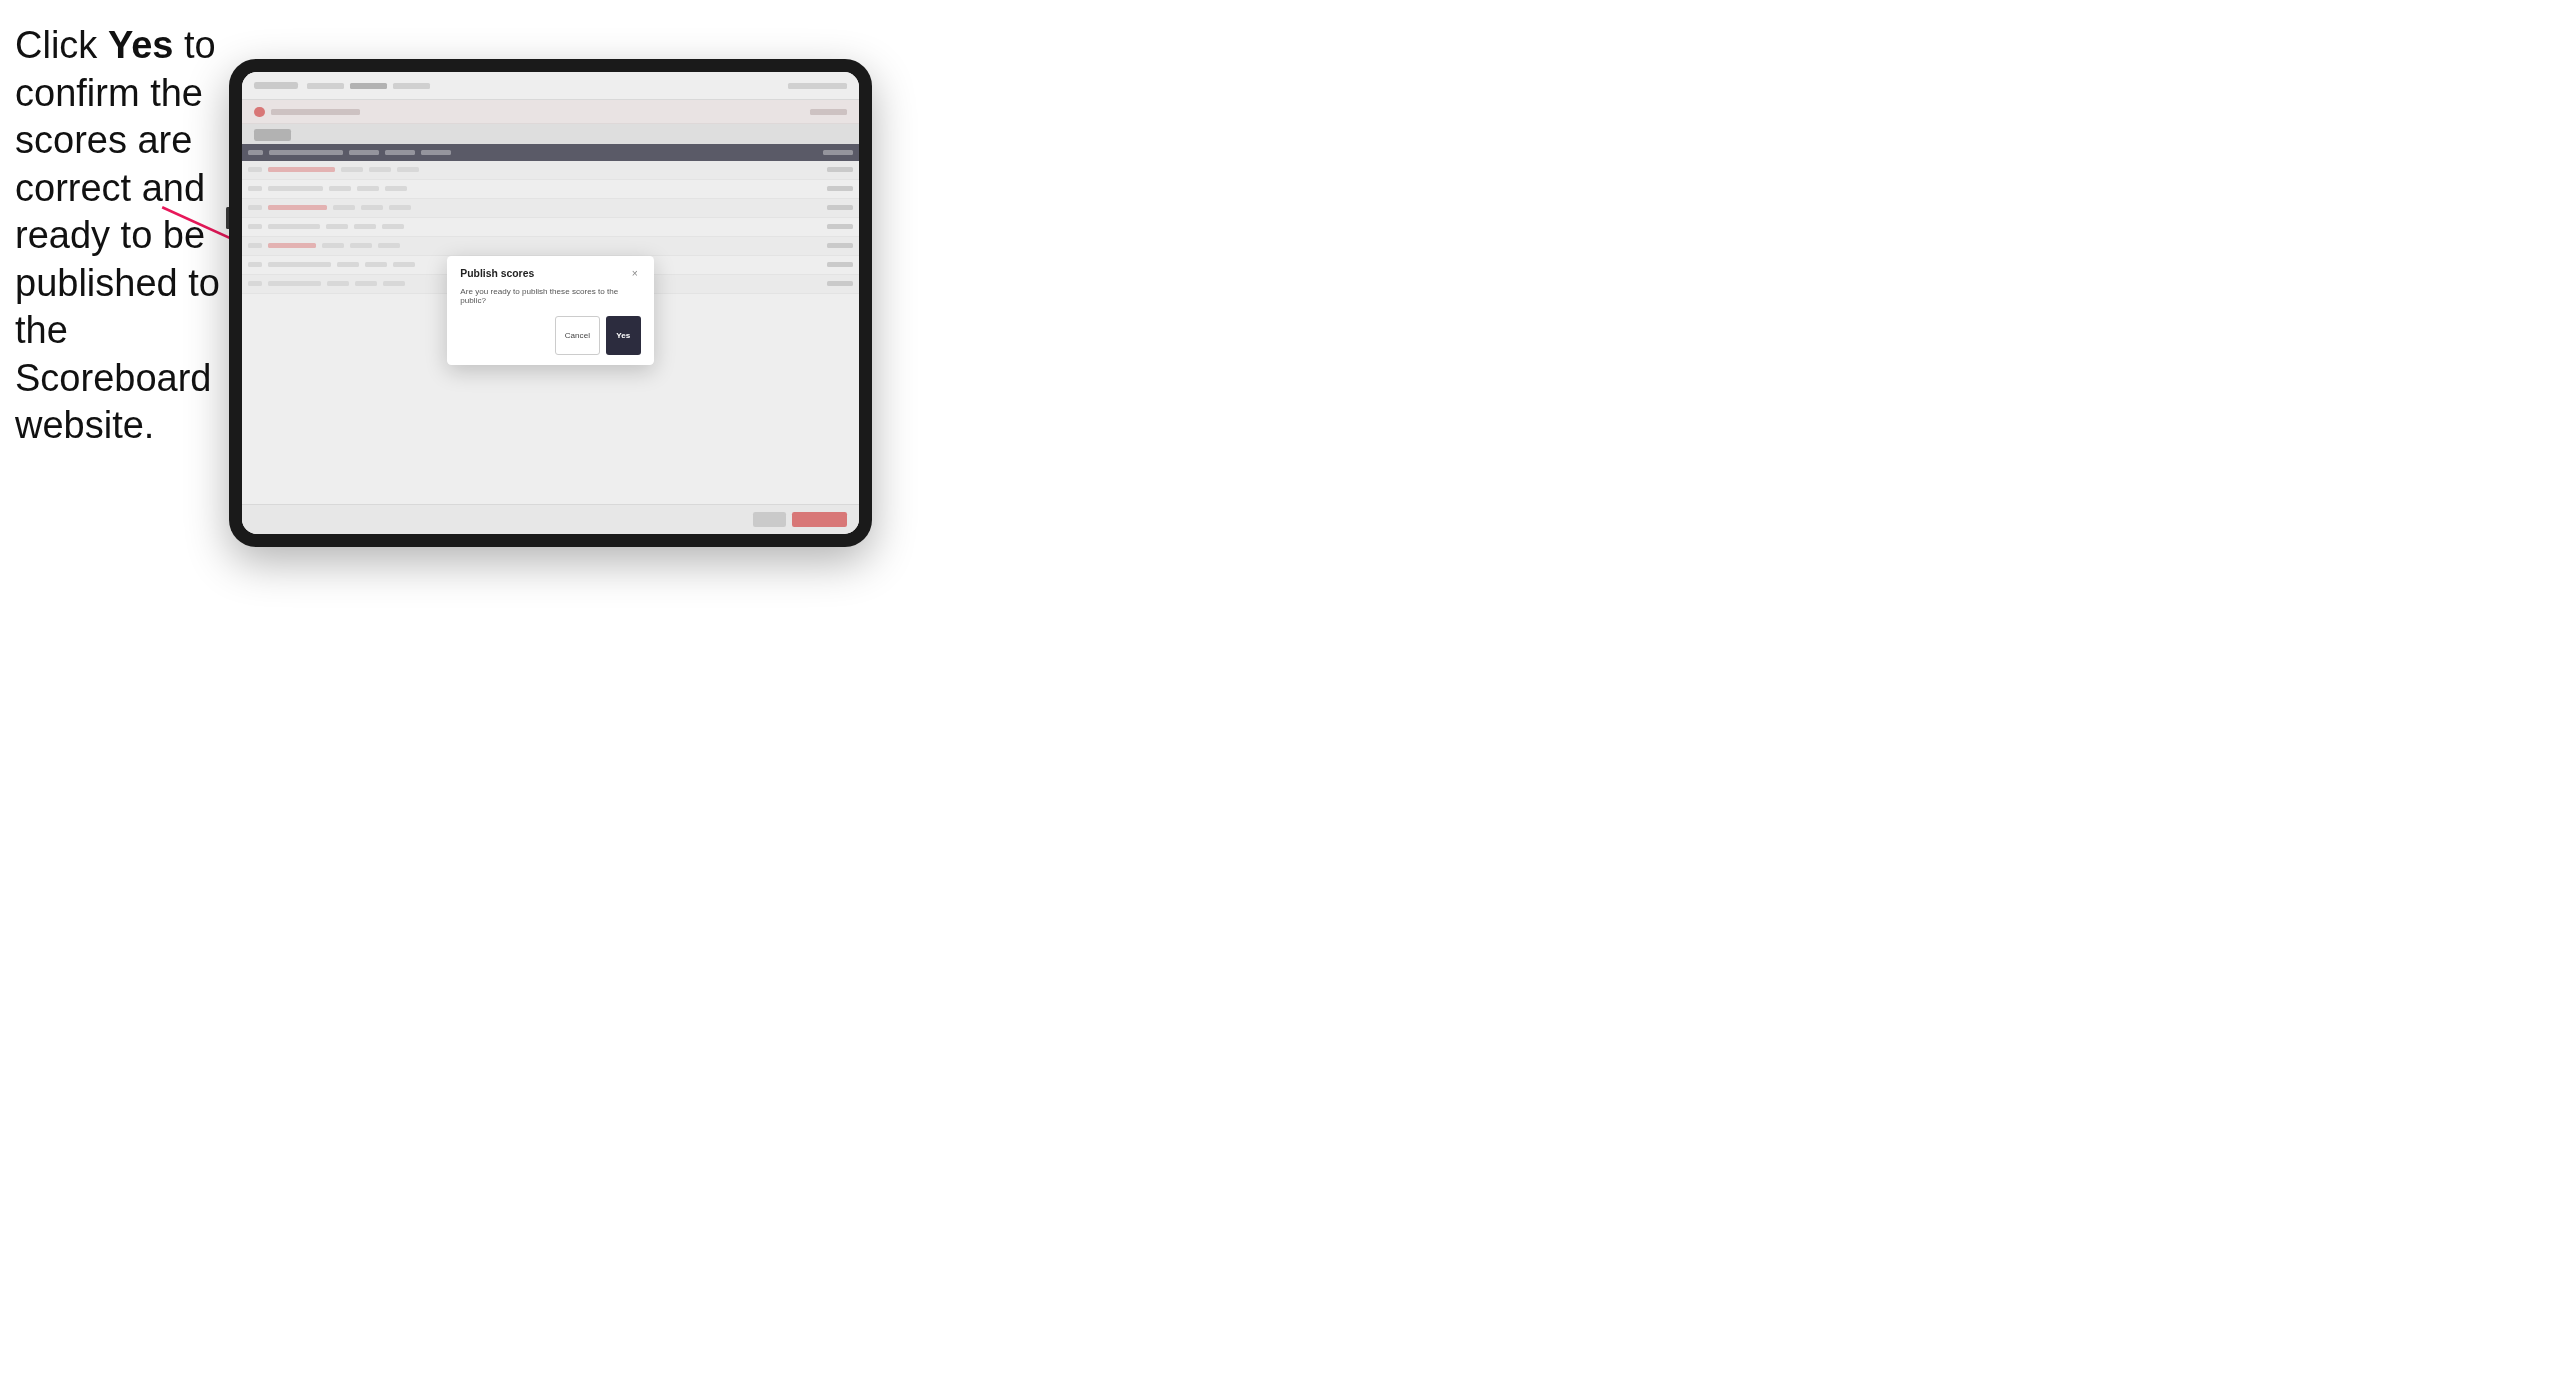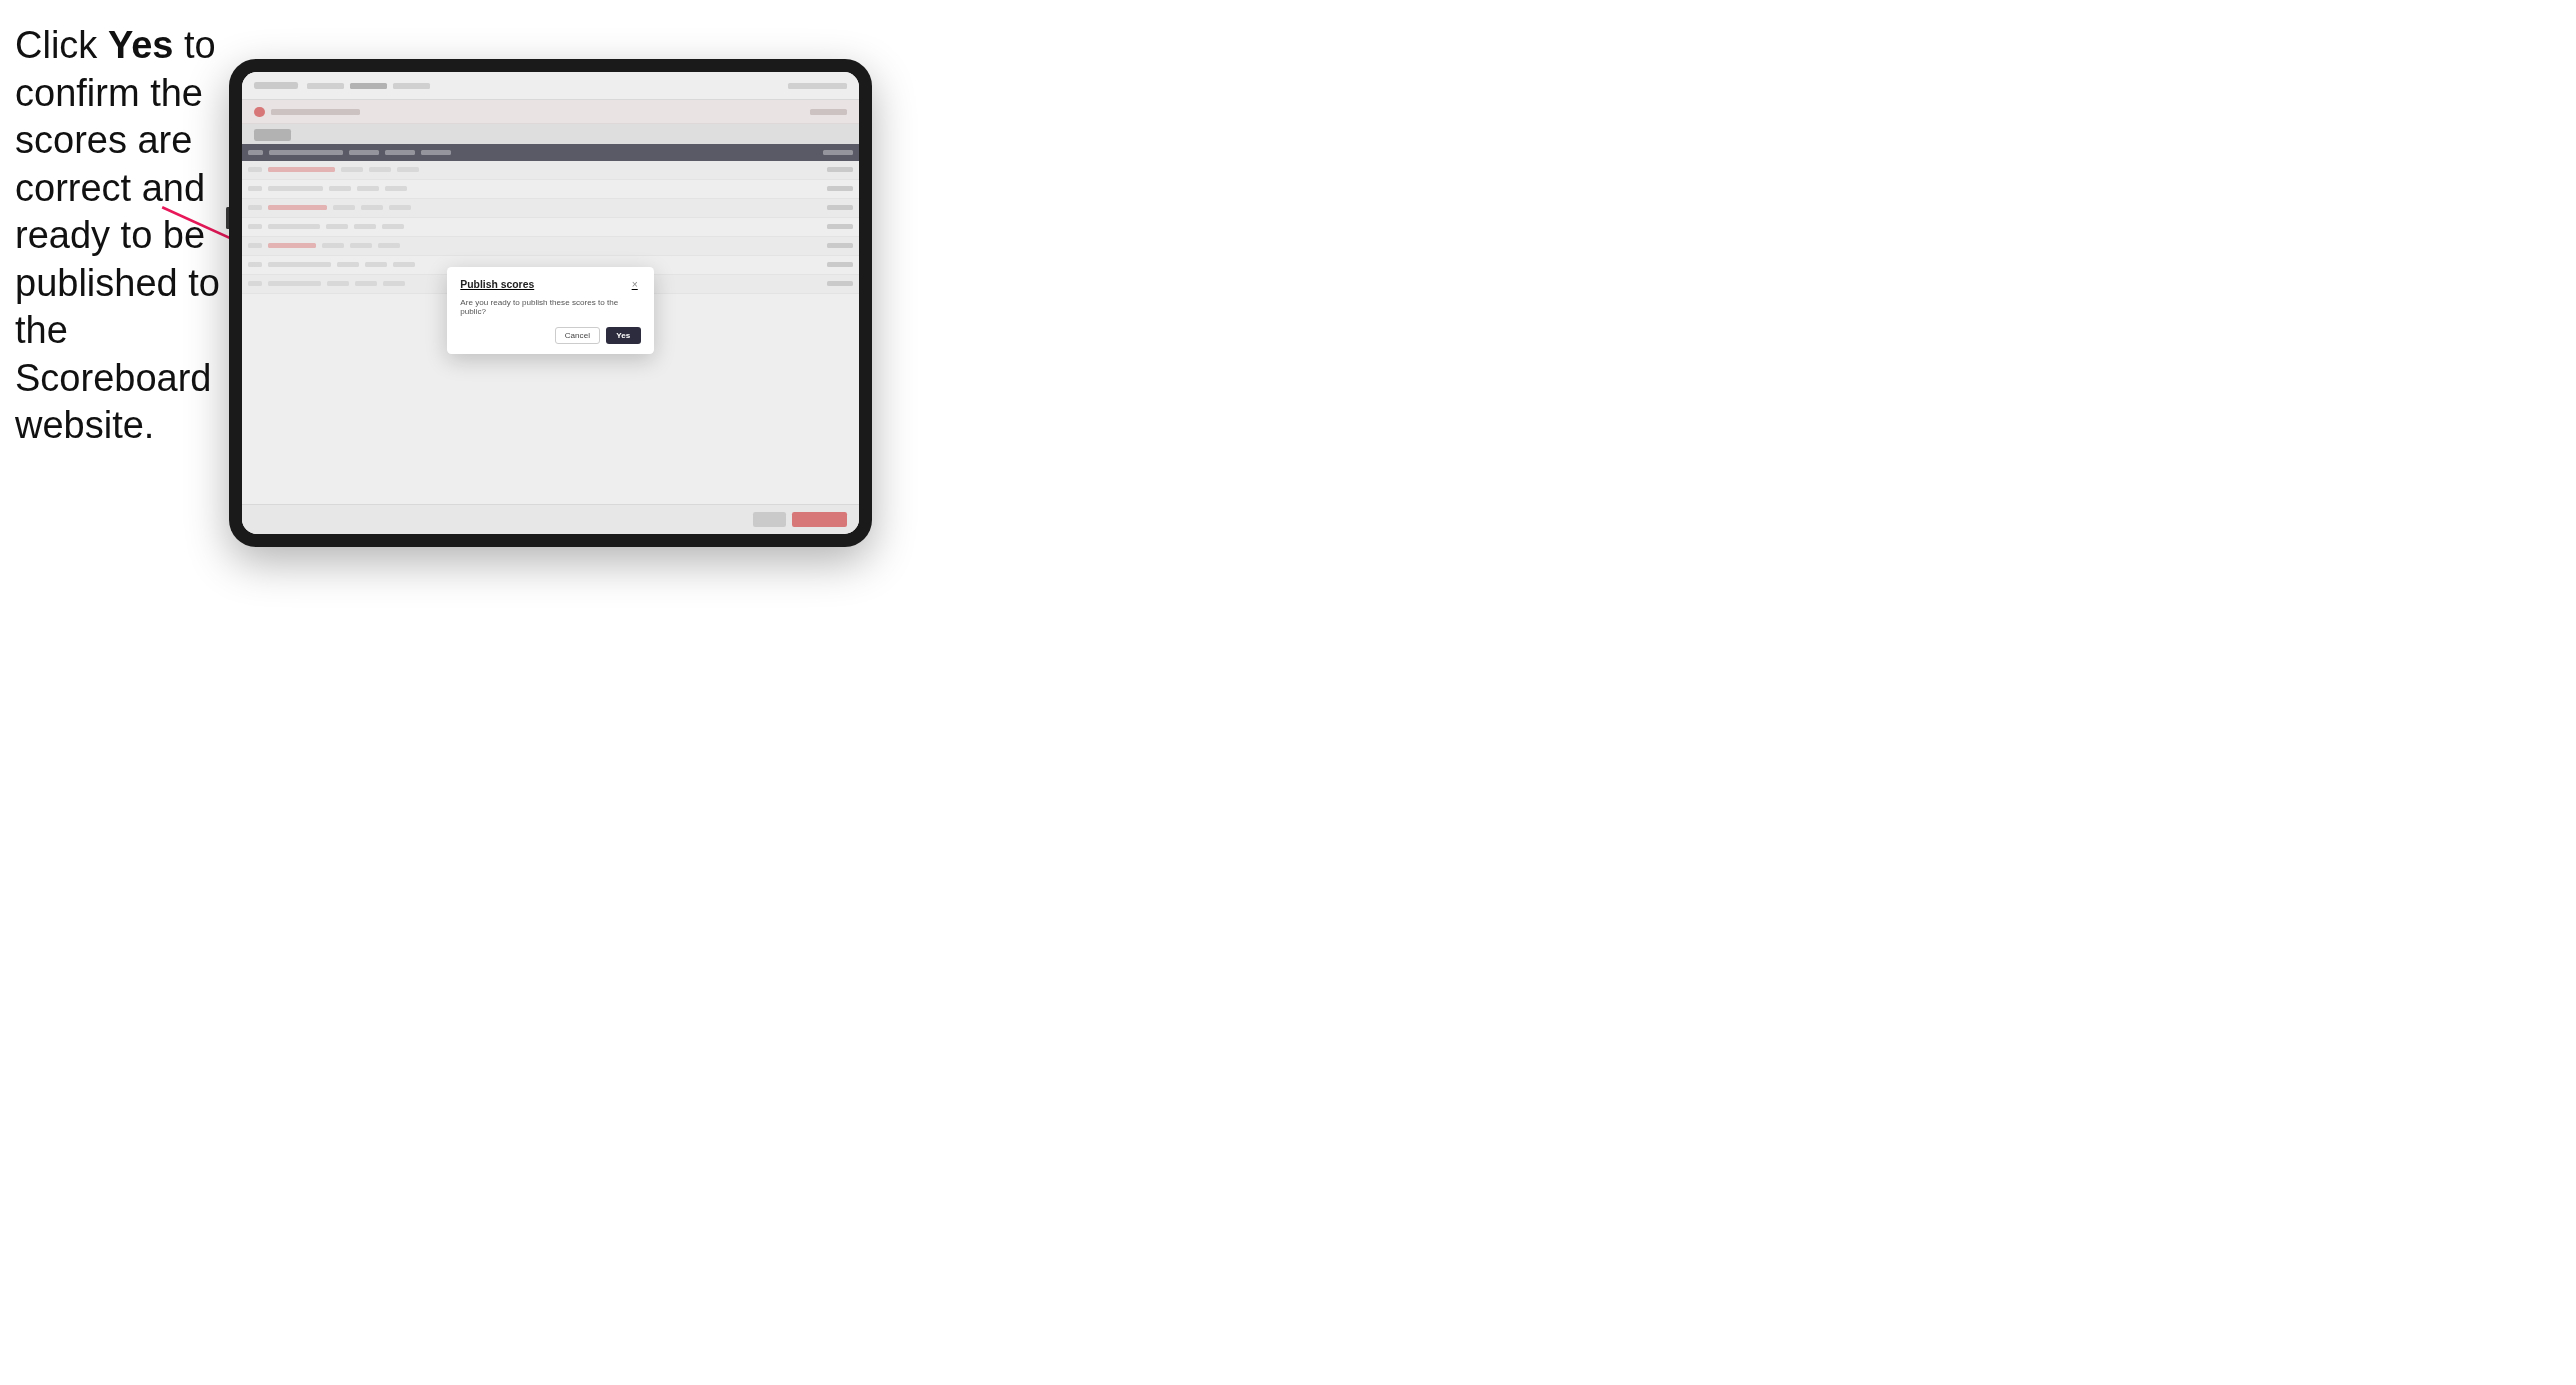--- a/index.html
+++ b/index.html
@@ -248,21 +248,20 @@
       width: 207px;
       padding: 12px 13.3px 10.4px 13.3px;
       position: relative;
     }
 
     .dialog-header {
       display: flex;
       align-items: center;
       justify-content: space-between;
       margin-bottom: 7.4px;
-      text-decoration: underline;
     }
 
     .dialog-title {
       font-size: 10.4px;
       font-weight: 600;
       color: #222222;
     }
 
     .dialog-close {
       width: 12px;
@@ -281,21 +280,21 @@
       margin-bottom: 10.4px;
     }
 
     .dialog-actions {
       display: flex;
       justify-content: flex-end;
       gap: 6px;
     }
 
     .btn-cancel {
-      padding: 3px 9px;
+      padding: 14px 9px;
       border: 0.7px solid #cccccc;
       background: #ffffff;
       border-radius: 3px;
       font-size: 8.1px;
       color: #444444;
       cursor: pointer;
     }
 
     .btn-yes {
       padding: 3.7px 10.4px;

